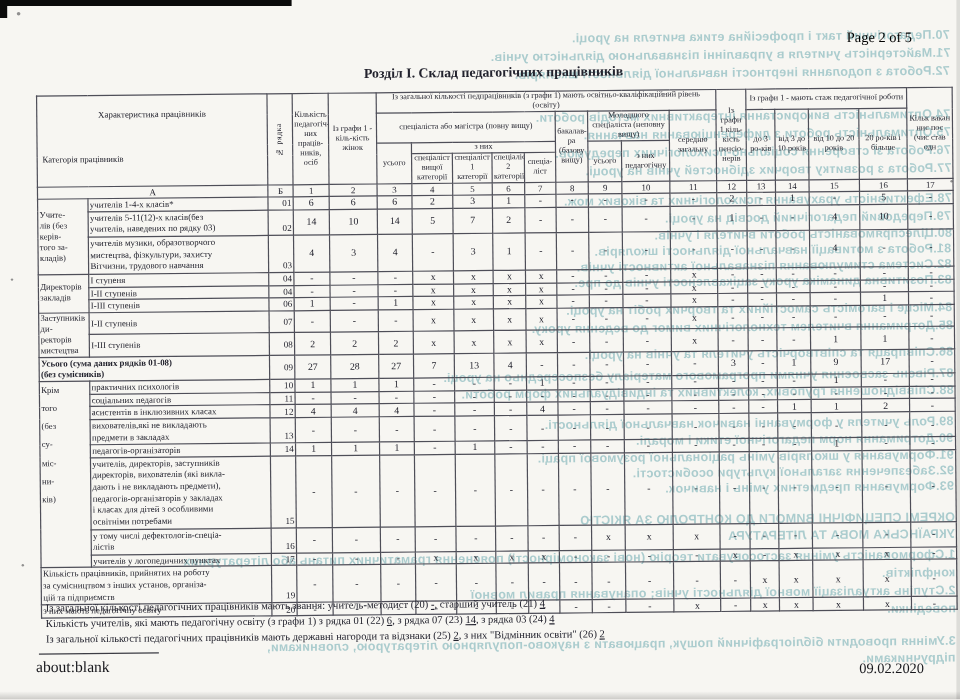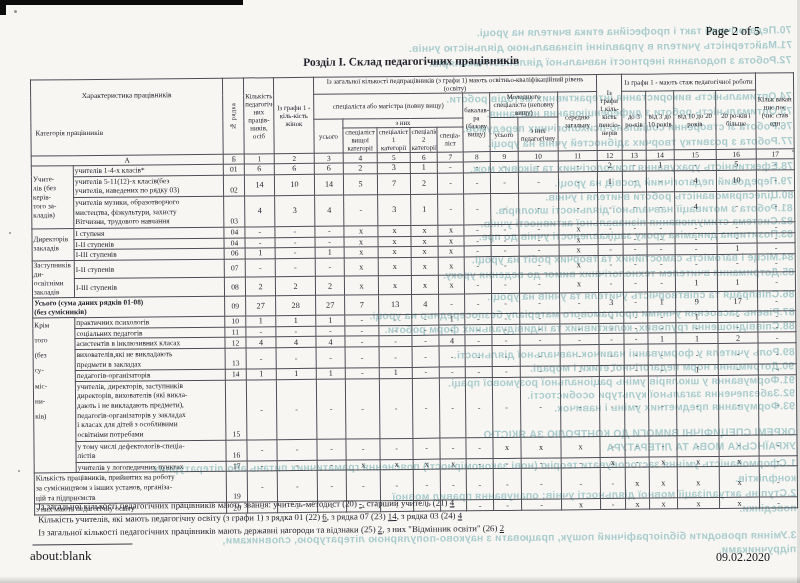--- a/index.html
+++ b/index.html
@@ -30,21 +30,21 @@
   
   table.main{position:absolute;left:32px;top:76px;width:763px;z-index:2;border-collapse:collapse;
              table-layout:fixed;background:transparent;}
   table.main th,table.main td{border:1px solid #4e4e58;padding:0 1px;overflow:hidden;
              font-weight:400;vertical-align:middle;}
   table.main th{font-size:6.8px;line-height:1.18;text-align:center;}
   td.gcell{font-size:7.2px;line-height:1.25;text-align:left;padding-left:3px;vertical-align:top;
            padding-top:2px;white-space:pre-line;}
   td.gcell.spread{vertical-align:top;line-height:2.1;}
   td.lbl{font-size:7.4px;line-height:1.3;text-align:left;padding-left:3px;white-space:pre-line;}
-  td.num{font-size:7.6px;text-align:center;}
+  td.num{font-size:7.6px;text-align:right;}
   td.val{font-size:8.2px;text-align:center;}
   tr.vbottom td.num,tr.vbottom td.lbl{vertical-align:bottom;padding-bottom:1px;}
   tr.boldrow td.lbl{font-weight:700;}
   tr.letters td{font-size:7.4px;text-align:center;padding:0;}
   .hdr-split{display:flex;flex-direction:column;justify-content:space-between;height:100%;min-height:56px;}
   .hdr-split .top{text-align:center;font-size:7.4px;padding-top:2px;}
   .hdr-split .bot{text-align:left;font-size:7.2px;padding:0 0 8px 3px;}
   .vert{writing-mode:vertical-rl;transform:rotate(180deg);margin:0 auto;font-size:6.4px;
         letter-spacing:.5px;max-height:62px;}
   
@@ -319,21 +319,21 @@
             <td class="val">х</td>
             <td class="val">-</td>
             <td class="val">-</td>
             <td class="val">-</td>
             <td class="val">-</td>
             <td class="val">1</td>
             <td class="val">-</td>
           </tr>
           <tr>
             <td class="gcell" rowspan="2">Заступників ди-
-освітніми закладів</td>
+ректорів мистецтва</td>
             <td class="lbl">І-ІІ ступенів</td>
             <td class="num">07</td>
             <td class="val">-</td>
             <td class="val">-</td>
             <td class="val">-</td>
             <td class="val">х</td>
             <td class="val">х</td>
             <td class="val">х</td>
             <td class="val">х</td>
             <td class="val">-</td>

